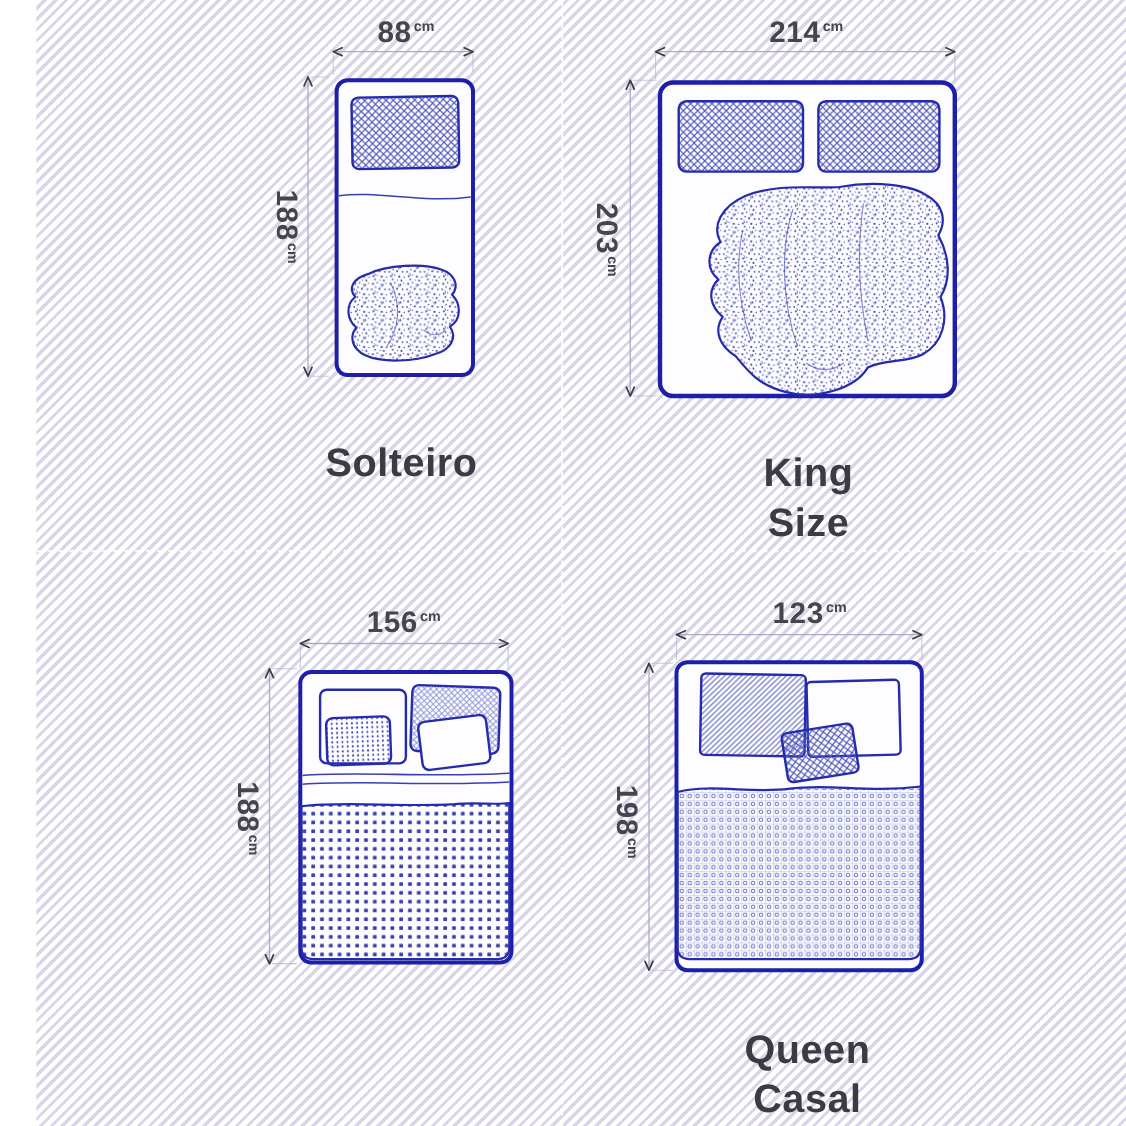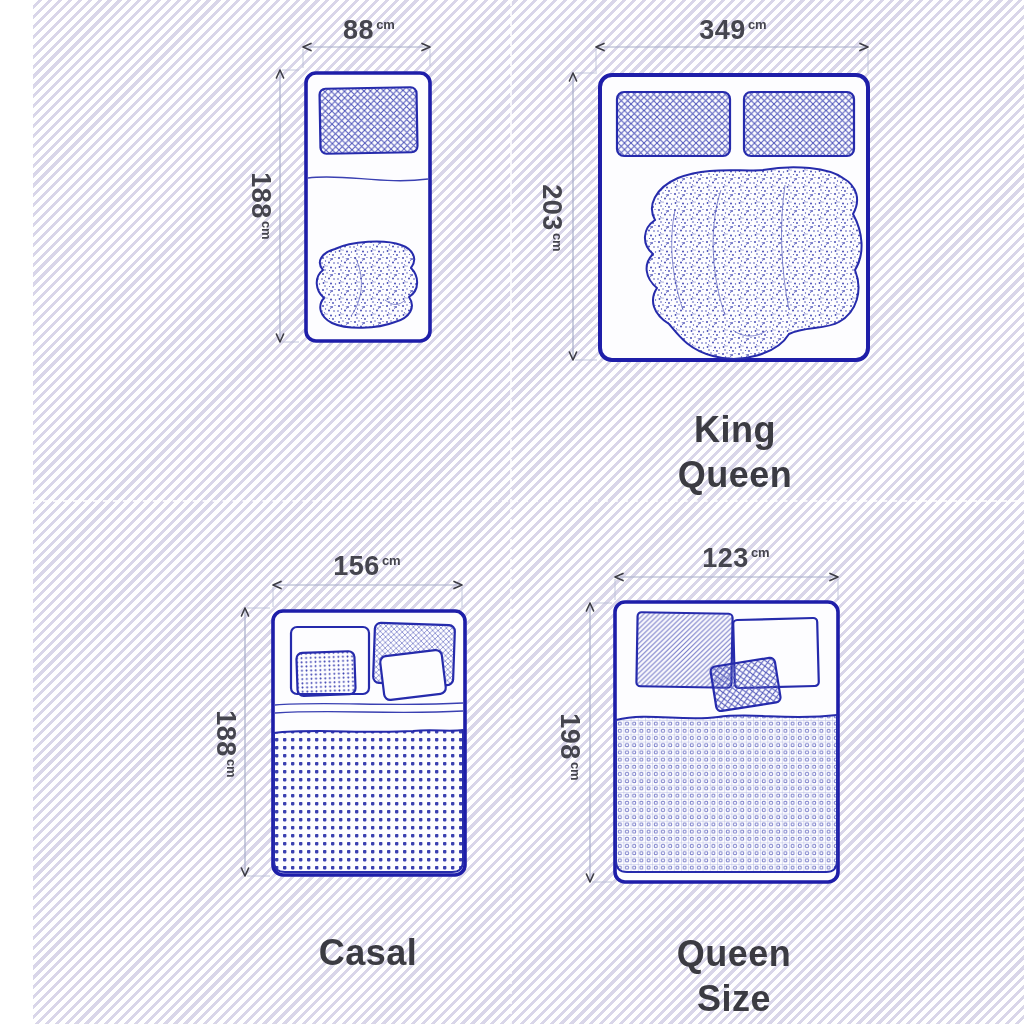--- a/index.html
+++ b/index.html
@@ -168,21 +168,21 @@
   <div class="dim-label" style="left:336px;top:30px">
     <span class="val">88</span>
     <span class="unit">cm</span>
   </div>
   <div class="dim-label vert" style="left:227px;top:206px">
     <span class="val">188</span>
     <span class="unit">cm</span>
   </div>
 
   <div class="dim-label" style="left:700px;top:30px">
-    <span class="val">349</span>
+    <span class="val">214</span>
     <span class="unit">cm</span>
   </div>
   <div class="dim-label vert" style="left:518px;top:218px">
     <span class="val">203</span>
     <span class="unit">cm</span>
   </div>
 
   <div class="dim-label" style="left:334px;top:566px">
     <span class="val">156</span>
     <span class="unit">cm</span>
@@ -194,19 +194,19 @@
 
   <div class="dim-label" style="left:703px;top:558px">
     <span class="val">123</span>
     <span class="unit">cm</span>
   </div>
   <div class="dim-label vert" style="left:536px;top:747px">
     <span class="val">198</span>
     <span class="unit">cm</span>
   </div>
 
+  <div class="caption" style="left:332px;top:420px">Solteiro</div>
   <div class="caption" style="left:702px;top:452px">King
-Queen</div>
-  <div class="caption" style="left:335px;top:952px">Casal</div>
+Size</div>
   <div class="caption" style="left:701px;top:976px">Queen
-Size</div>
+Casal</div>
 
 </div>
 
 </body></html>

